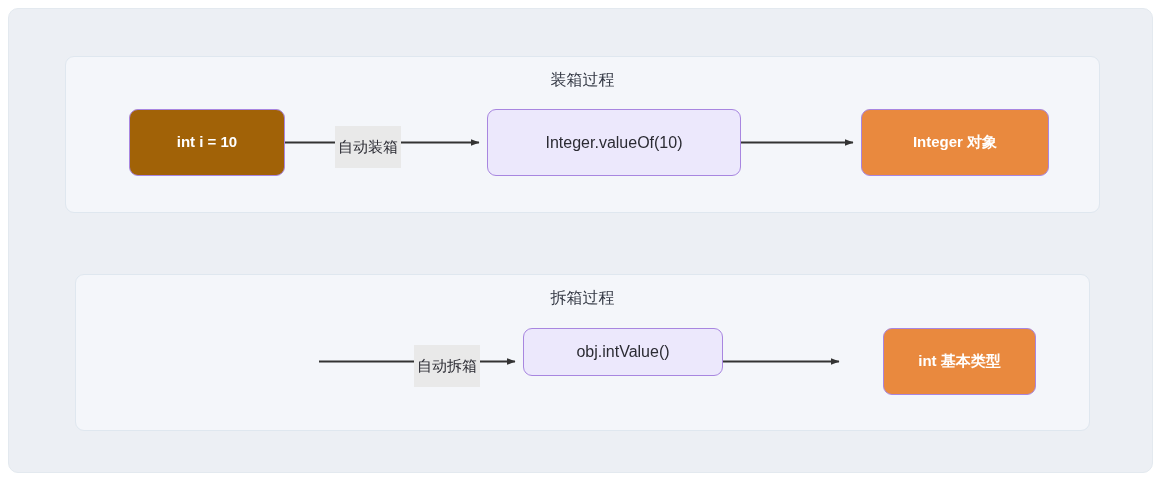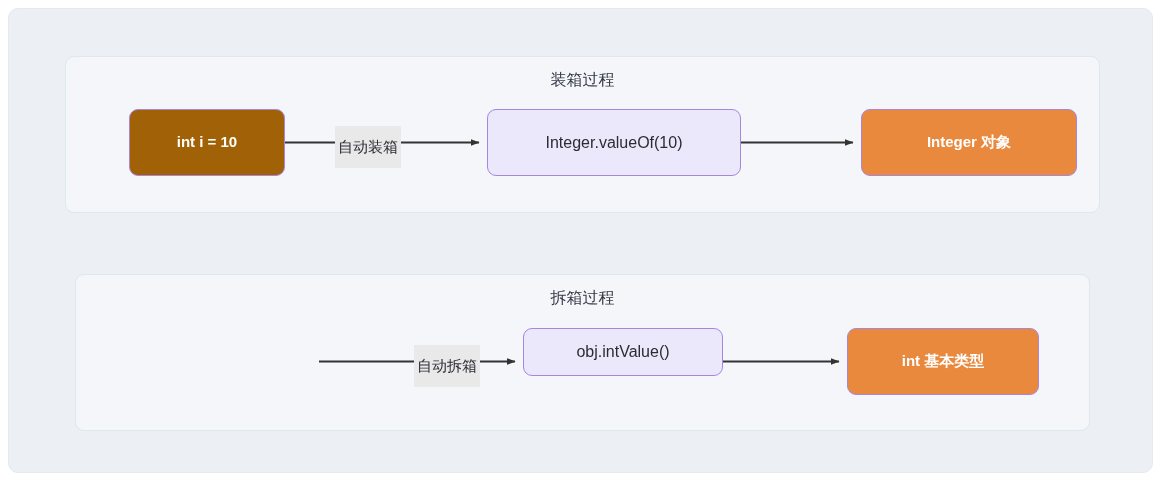--- a/index.html
+++ b/index.html
@@ -98,26 +98,26 @@
   .node-orange {
     background: #e9893e;
     color: #ffffff;
     font-weight: bold;
     font-size: 15px;
   }
 
   
   .n-int-i      { left: 120px; top: 100px; width: 156px; height: 67px; }
   .n-valueof    { left: 478px; top: 100px; width: 254px; height: 67px; }
-  .n-integerobj { left: 852px; top: 100px; width: 216px; height: 67px; text-align: right; }
+  .n-integerobj { left: 852px; top: 100px; width: 188px; height: 67px; text-align: right; }
 
   
   .n-obj        { left: 136px; top: 319px; width: 174px; height: 67px; }
   .n-intvalue   { left: 514px; top: 319px; width: 200px; height: 48px; }
-  .n-intbase    { left: 838px; top: 319px; width: 192px; height: 67px; }
+  .n-intbase    { left: 874px; top: 319px; width: 153px; height: 67px; }
 
   .edge-svg {
     position: absolute;
     left: 0;
     top: 0;
     width: 1145px;
     height: 465px;
     pointer-events: none;
   }
 

